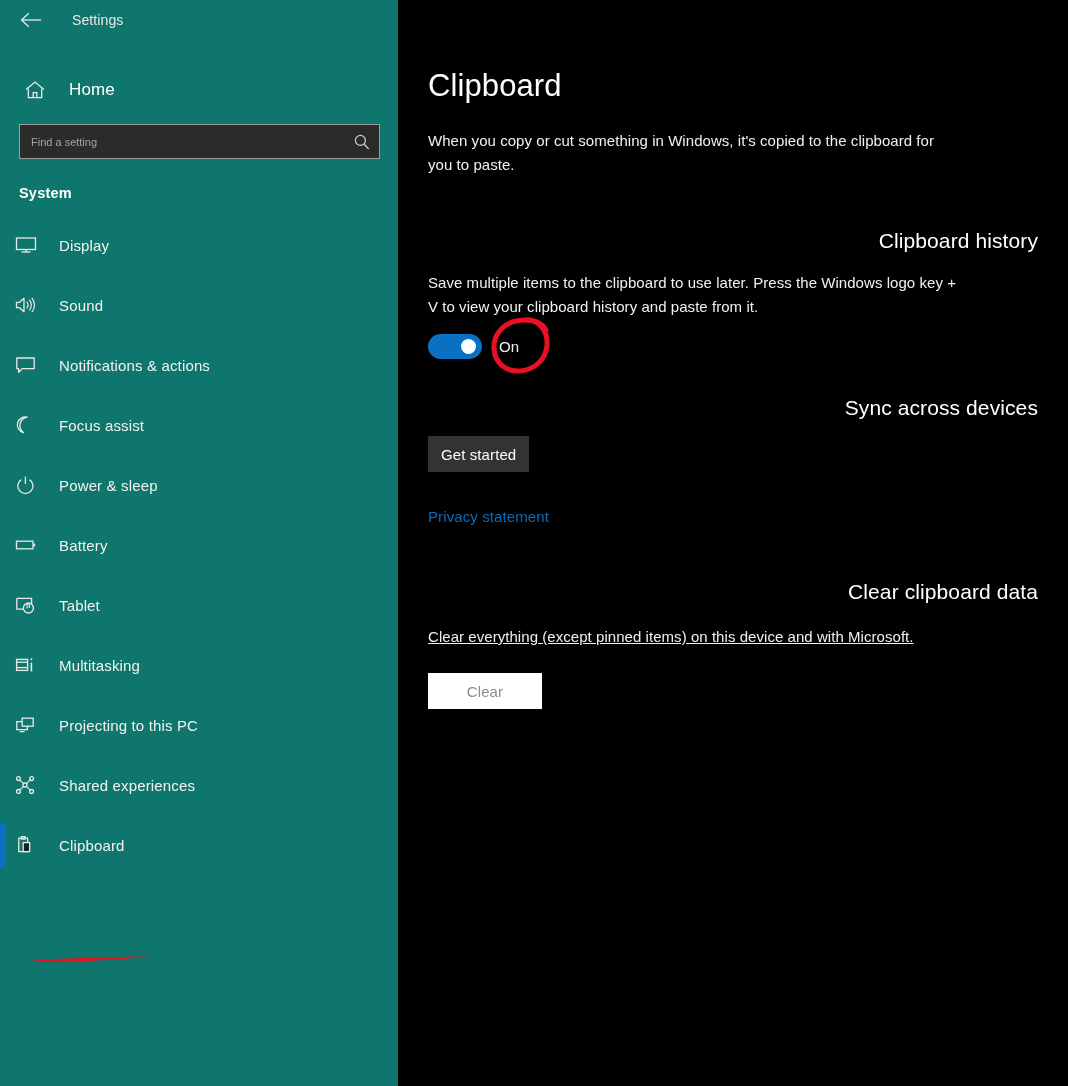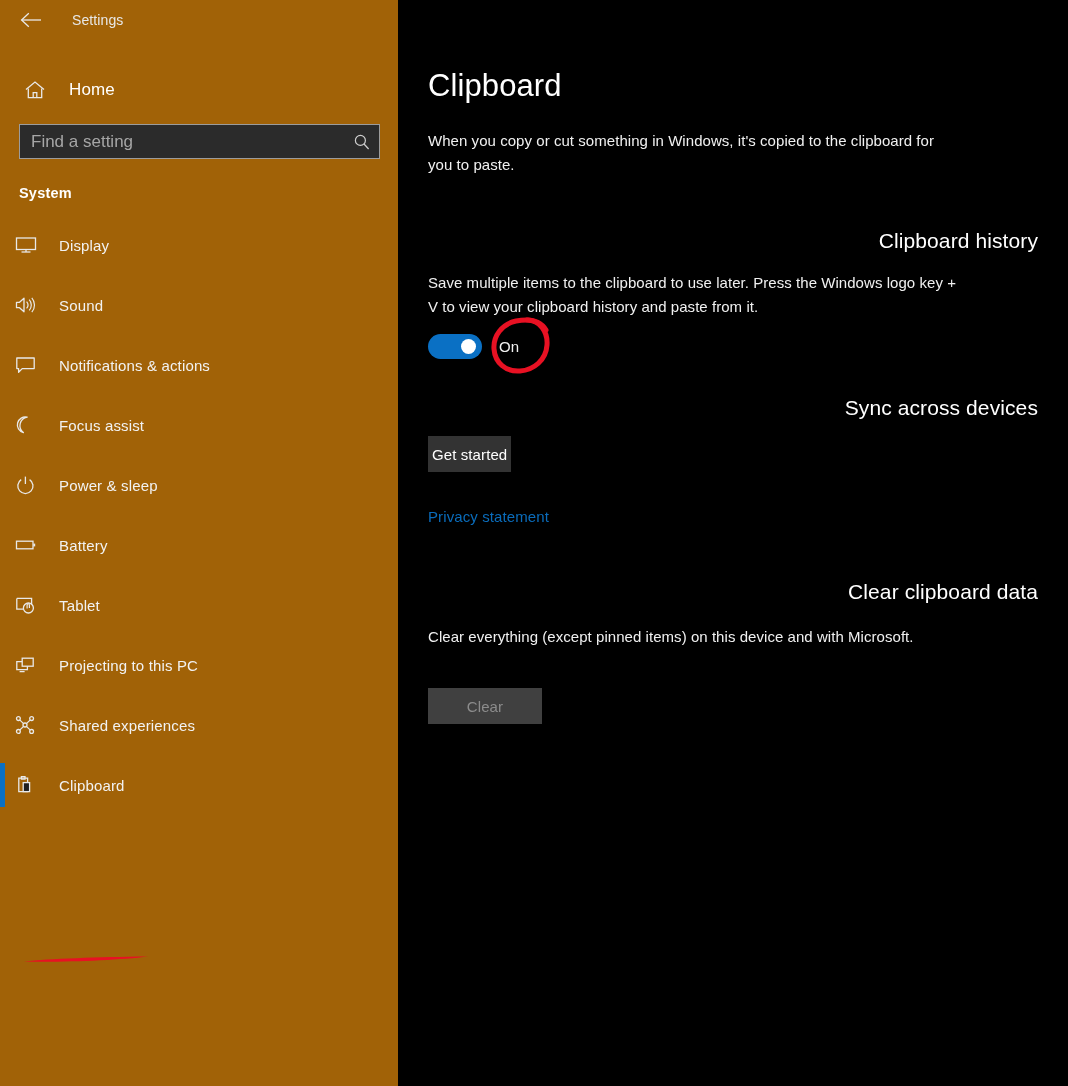--- a/index.html
+++ b/index.html
@@ -12,21 +12,21 @@
     overflow: hidden;
     position: relative;
   }
 
   
   #sidebar {
     position: absolute;
     left: 0; top: 0;
     width: 398px;
     height: 1086px;
-    background: #a16207;
+    background: #0f766e;
   }
 
   #titlebar {
     height: 40px;
     display: flex;
     align-items: center;
   }
   #back-btn {
     width: 46px;
     height: 32px;
@@ -74,21 +74,21 @@
     align-items: center;
     position: relative;
   }
   #search-input {
     flex: 1;
     background: transparent;
     border: none;
     outline: none;
     color: #d8d8d8;
     font-family: "Liberation Sans", sans-serif;
-    font-size: 17px;
+    font-size: 11px;
     padding: 0 10px 0 11px;
   }
   #search-input::placeholder { color: #a6a6a6; opacity: 1; }
   #search-icon-box {
     width: 34px;
     display: flex;
     align-items: center;
     justify-content: center;
   }
 
@@ -181,21 +181,21 @@
     color: #ffffff;
     letter-spacing: 0.1px;
     text-align: right;
   }
   #sec-history-head { margin-top: 52px; }
   #sec-sync-head { margin-top: 37px; }
   #sec-clear-head { margin-top: 54px; }
 
   #sec-history-desc { margin-top: 18px; max-width: 530px; }
   #sec-sync-desc { margin-top: 21px; max-width: 530px; }
-  #sec-clear-desc { margin-top: 21px; max-width: 500px; }
+  #sec-clear-desc { margin-top: 21px; max-width: 500px; text-decoration: underline; }
 
   
   #toggle-row {
     display: flex;
     align-items: center;
     margin-top: 15px;
     position: relative;
   }
   #toggle-switch {
     width: 54px;
@@ -229,33 +229,33 @@
     height: 60px;
     pointer-events: none;
   }
 
   
   .win-btn {
     border: none;
     font-family: "Liberation Sans", sans-serif;
     font-size: 15px;
     height: 36px;
-    padding: 0 4px;
+    padding: 0 13px;
     cursor: pointer;
     letter-spacing: 0.1px;
   }
   #get-started-btn {
     background: #333333;
     color: #ffffff;
     margin-top: 16px;
   }
   #clear-btn {
-    background: #404040;
+    background: #ffffff;
     color: #8c8c8c;
-    margin-top: 39px;
+    margin-top: 24px;
     cursor: default;
     min-width: 114px;
   }
 
   #privacy-link {
     display: inline-block;
     font-size: 15px;
     color: #0a6cbb;
     text-decoration: none;
     margin-top: 36px;
@@ -368,20 +368,32 @@
       <span class="nav-icon">
         <svg width="24" height="20" viewBox="0 0 24 20">
           <path d="M2.8 3.4 H17.6 V9.6 M2.8 3.4 V14.2 H9.4" fill="none" stroke="#e9e9e9" stroke-width="1.3"></path>
           <circle cx="14.4" cy="13" r="5" fill="none" stroke="#e9e9e9" stroke-width="1.3"></circle>
           <path d="M13.1 13.6 V9.9 a1.15 1.15 0 0 1 2.3 0 V13" fill="none" stroke="#e9e9e9" stroke-width="1.2"></path>
         </svg>
       </span>
       <span class="nav-label">Tablet</span>
     </li>
 
+    <li class="nav-item">
+      <span class="nav-icon">
+        <svg width="24" height="20" viewBox="0 0 24 20">
+          <rect x="2.6" y="4.4" width="11" height="11" fill="none" stroke="#e9e9e9" stroke-width="1.3"></rect>
+          <line x1="2.6" y1="7.2" x2="13.6" y2="7.2" stroke="#e9e9e9" stroke-width="1.3"></line>
+          <line x1="2.6" y1="12.6" x2="13.6" y2="12.6" stroke="#e9e9e9" stroke-width="1.3"></line>
+          <line x1="17.4" y1="3.4" x2="17.4" y2="5.2" stroke="#e9e9e9" stroke-width="1.6"></line>
+          <line x1="17.4" y1="7.6" x2="17.4" y2="16.4" stroke="#e9e9e9" stroke-width="1.6"></line>
+        </svg>
+      </span>
+      <span class="nav-label">Multitasking</span>
+    </li>
 
     <li class="nav-item">
       <span class="nav-icon">
         <svg width="24" height="20" viewBox="0 0 24 20">
           <rect x="8.2" y="3.2" width="11" height="8" fill="none" stroke="#e9e9e9" stroke-width="1.3"></rect>
           <path d="M13.4 11.2 V14.6 H2.8 V6.6 H8.2" fill="none" stroke="#e9e9e9" stroke-width="1.3"></path>
           <line x1="5.6" y1="16.6" x2="10.6" y2="16.6" stroke="#e9e9e9" stroke-width="1.3"></line>
         </svg>
       </span>
       <span class="nav-label">Projecting to this PC</span>

